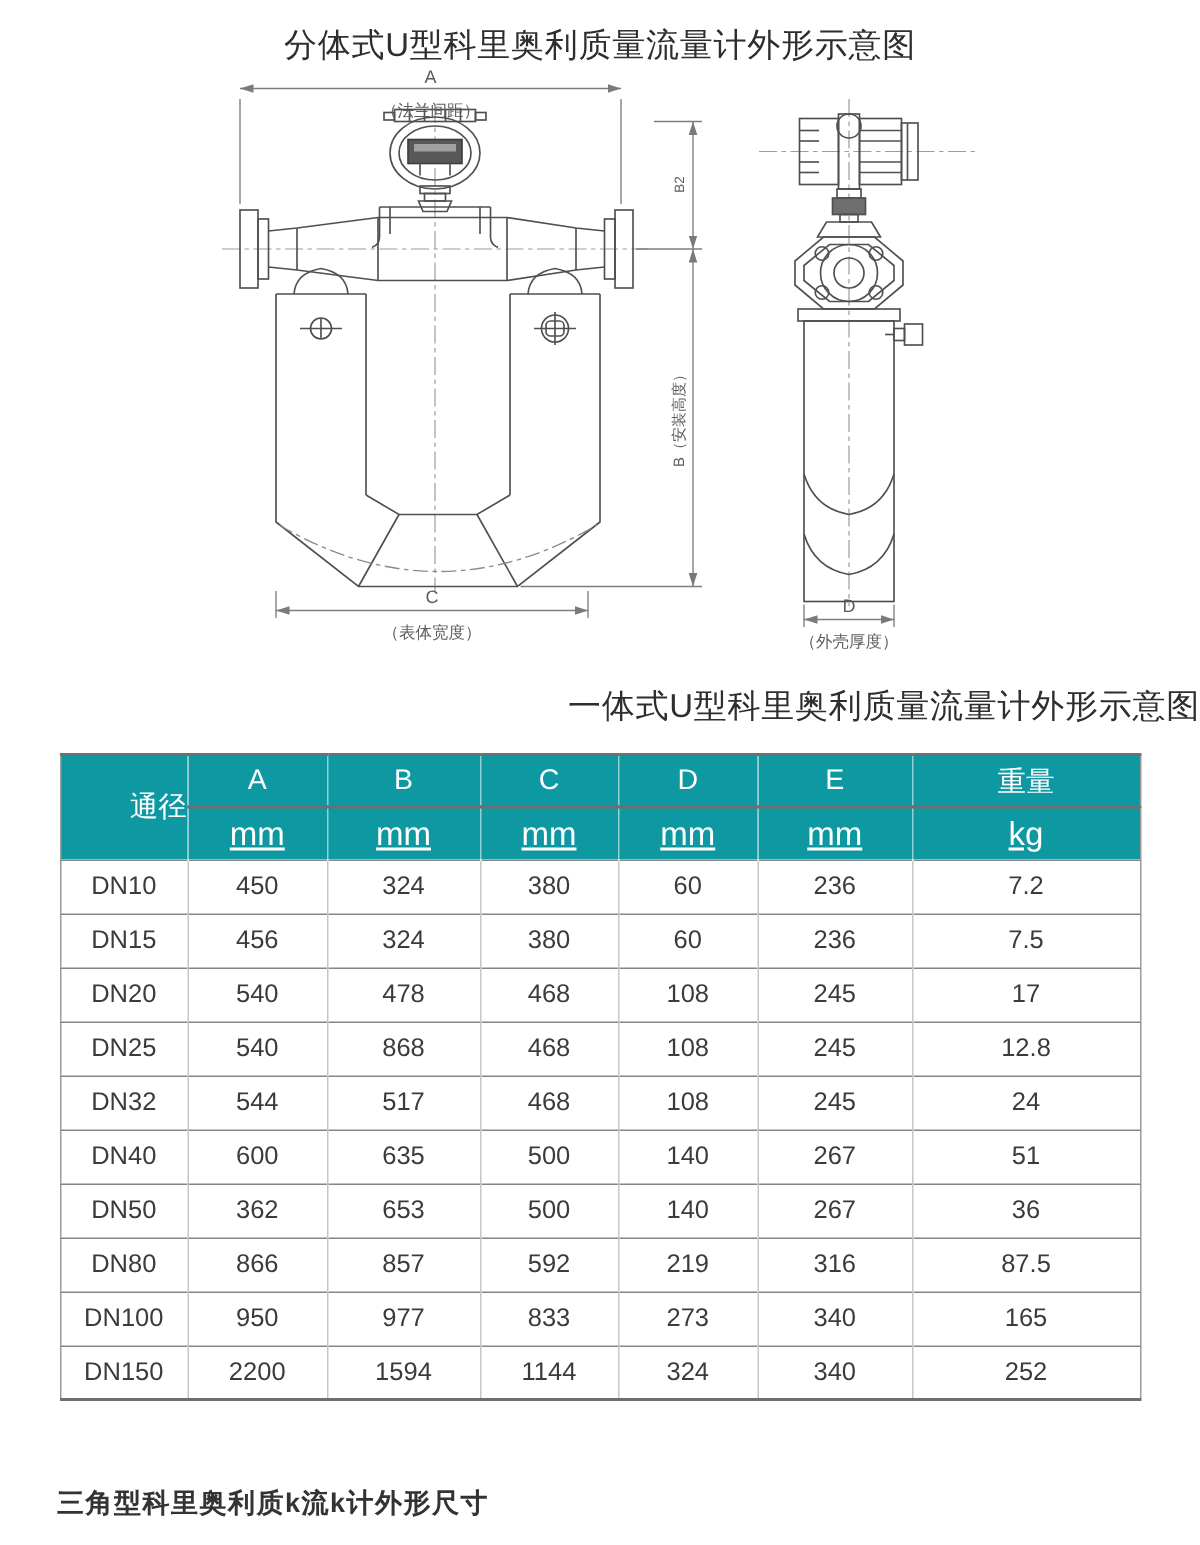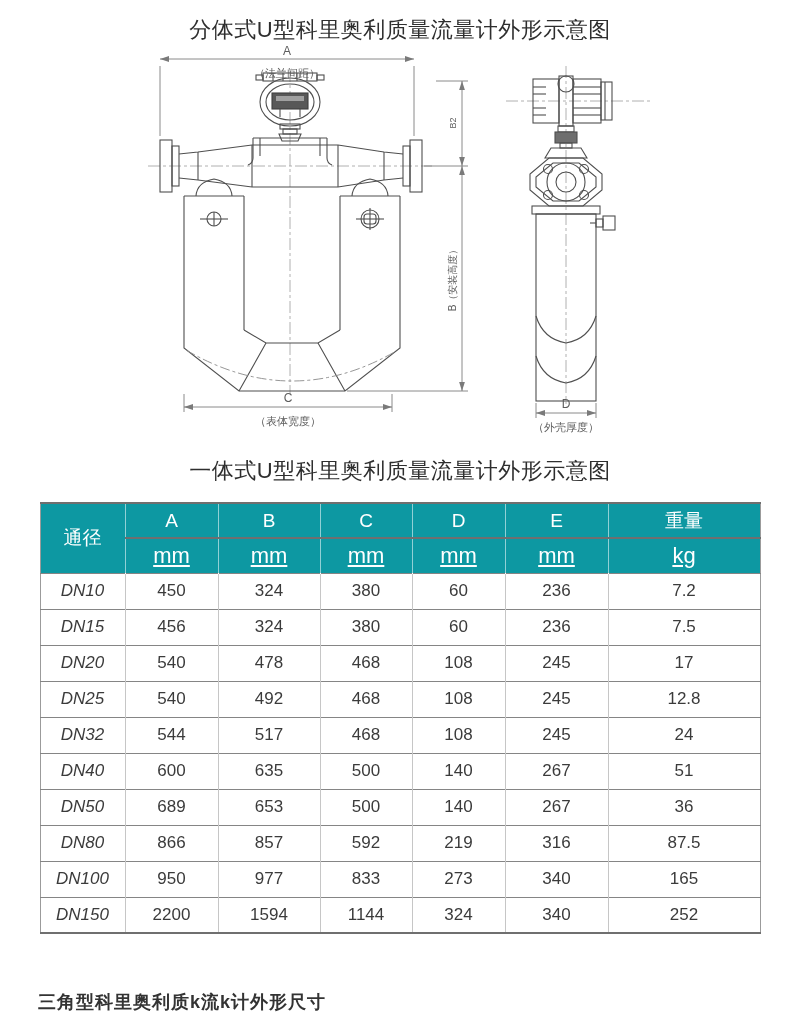--- a/index.html
+++ b/index.html
@@ -9,45 +9,45 @@
     font-family: "Liberation Sans", "DejaVu Sans", sans-serif;
     color:#333;
   }
   .page { width:800px; height:983px; background:#fff; position:relative; }
 
   .title {
     text-align:center; font-size:22px; font-weight:400; color:#2e2e2e;
     letter-spacing:0.5px; line-height:32px;
   }
   .title.first { padding-top:14px; }
-  .title.second { margin-top:9px; }
+  .title.second { margin-top:9px;text-align:right; }
 
   svg.drawing { display:block; margin:0 auto; }
   svg text { font-family:"Liberation Sans","DejaVu Sans",sans-serif; fill:#5d5d5d; }
 
   table.spec {
     width:720px; margin:15px auto 0; border-collapse:collapse; table-layout:fixed;
     border:1px solid #9b9b9b; border-bottom:2px solid #6f6f6f;
   }
   thead th {
     background:#0d98a2; color:#ffffff; font-weight:400; text-align:center;
     border-top:2px solid #6f6f6f;
   }
   thead tr.h-label th { height:35px; font-size:19px; }
   thead tr.h-unit  th { height:35px; font-size:22px;text-decoration:underline; }
-  thead th.th-dn { font-size:18px; }
+  thead th.th-dn { font-size:18px;text-align:right; }
   thead th + th { border-left:1px solid rgba(255,255,255,0.55); }
   thead tr.h-label th:not(.th-dn) { border-bottom:1px solid rgba(255,255,255,0.55); }
   thead tr.h-unit th:first-child { border-left:1px solid rgba(255,255,255,0.55); }
   tbody td {
     height:36px; text-align:center; vertical-align:middle;
     font-size:17px; color:#3b3b3b; background:#fff;
     border-top:1px solid #858585; border-left:1px solid #c6c6c6;
   }
-  tbody td:first-child { border-left:none;font-style:italic; }
+  tbody td:first-child { border-left:none; }
 
   .bottom-heading {
     margin:48px 0 0 38px; font-size:18px; font-weight:700; color:#333333;
     letter-spacing:1px; line-height:40px;
   }
 </style>
 </head>
 <body>
 
 <div class="page">
@@ -253,21 +253,21 @@
         <td>540</td>
         <td>478</td>
         <td>468</td>
         <td>108</td>
         <td>245</td>
         <td>17</td>
       </tr>
       <tr>
         <td>DN25</td>
         <td>540</td>
-        <td>492</td>
+        <td>868</td>
         <td>468</td>
         <td>108</td>
         <td>245</td>
         <td>12.8</td>
       </tr>
       <tr>
         <td>DN32</td>
         <td>544</td>
         <td>517</td>
         <td>468</td>
@@ -279,21 +279,21 @@
         <td>DN40</td>
         <td>600</td>
         <td>635</td>
         <td>500</td>
         <td>140</td>
         <td>267</td>
         <td>51</td>
       </tr>
       <tr>
         <td>DN50</td>
-        <td>689</td>
+        <td>362</td>
         <td>653</td>
         <td>500</td>
         <td>140</td>
         <td>267</td>
         <td>36</td>
       </tr>
       <tr>
         <td>DN80</td>
         <td>866</td>
         <td>857</td>

